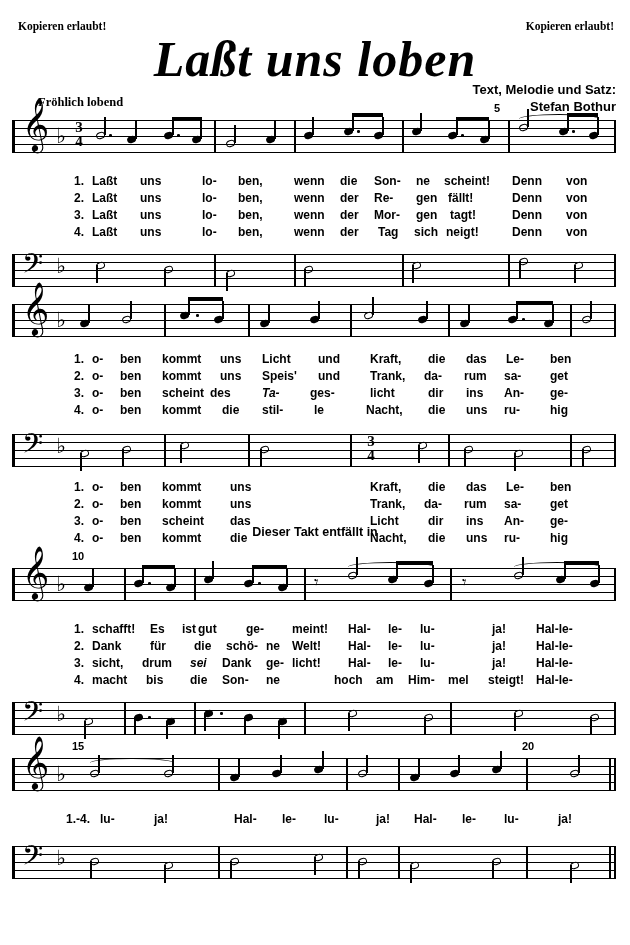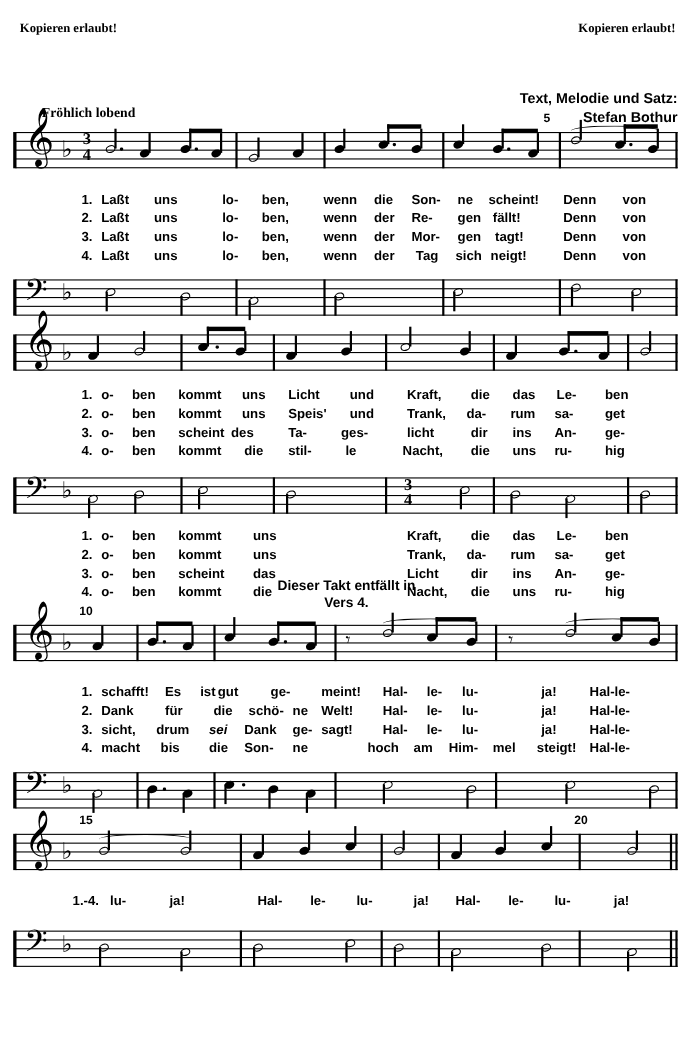--- a/index.html
+++ b/index.html
@@ -243,20 +243,21 @@
     font-weight: bold;
   }
 </style>
 </head>
 <body>
 
 <div class="page">
 
   <div class="copy-left">Kopieren erlaubt!</div>
   <div class="copy-right">Kopieren erlaubt!</div>
+  <div class="title">Laßt uns loben</div>
   <div class="credit l1">Text, Melodie und Satz:</div>
   <div class="credit l2">Stefan Bothur</div>
   <div class="tempo">Fröhlich lobend</div>
 
   <div class="system" style="top:112px;">
     <div class="measnum" style="left:480px; top:-10px;">5</div>
 
     <div class="staff" style="position:absolute; top:0; left:0;">
       <div class="line l0"></div>
       <div class="line l1"></div>
@@ -501,21 +502,21 @@
         <span style="left:450px;">rum</span>
         <span style="left:490px;">sa-</span>
         <span style="left:536px;">get</span>
       </div>
       <div class="lyric-row">
         <span class="lyric-num">3.</span>
         <span style="left:78px;">o-</span>
         <span style="left:106px;">ben</span>
         <span style="left:148px;">scheint</span>
         <span style="left:196px;">des</span>
-        <span style="left:248px;">Ta-</span>
+        <span style="left:248px;font-style:italic;">Ta-</span>
         <span style="left:296px;">ges-</span>
         <span style="left:356px;">licht</span>
         <span style="left:414px;">dir</span>
         <span style="left:452px;">ins</span>
         <span style="left:490px;">An-</span>
         <span style="left:536px;">ge-</span>
       </div>
       <div class="lyric-row">
         <span class="lyric-num">4.</span>
         <span style="left:78px;">o-</span>
@@ -614,21 +615,20 @@
         <span style="left:356px;">Nacht,</span>
         <span style="left:414px;">die</span>
         <span style="left:452px;">uns</span>
         <span style="left:490px;">ru-</span>
         <span style="left:536px;">hig</span>
       </div>
     </div>
   </div>
 
   <div class="note-remark" style="top:525px;">Dieser Takt entfällt in</div>
-  <div class="note-remark" style="top:541px;">Vers 4.</div>
 
   <div class="system" style="top:560px;">
     <div class="measnum" style="left:58px; top:-10px;">10</div>
 
     <div class="staff" style="position:absolute; top:0; left:0;">
       <div class="line l0"></div>
       <div class="line l1"></div>
       <div class="line l2"></div>
       <div class="line l3"></div>
       <div class="line l4"></div>
@@ -712,21 +712,21 @@
         <span style="left:478px;">ja!</span>
         <span style="left:522px;">Hal-le-</span>
       </div>
       <div class="lyric-row">
         <span class="lyric-num">3.</span>
         <span style="left:78px;">sicht,</span>
         <span style="left:128px;">drum</span>
         <span style="left:176px;font-style:italic;">sei</span>
         <span style="left:208px;">Dank</span>
         <span style="left:252px;">ge-</span>
-        <span style="left:278px;">sagt!</span>
+        <span style="left:278px;">licht!</span>
         <span style="left:334px;">Hal-</span>
         <span style="left:374px;">le-</span>
         <span style="left:406px;">lu-</span>
         <span style="left:478px;">ja!</span>
         <span style="left:522px;">Hal-le-</span>
       </div>
       <div class="lyric-row">
         <span class="lyric-num">4.</span>
         <span style="left:78px;">macht</span>
         <span style="left:132px;">bis</span>

